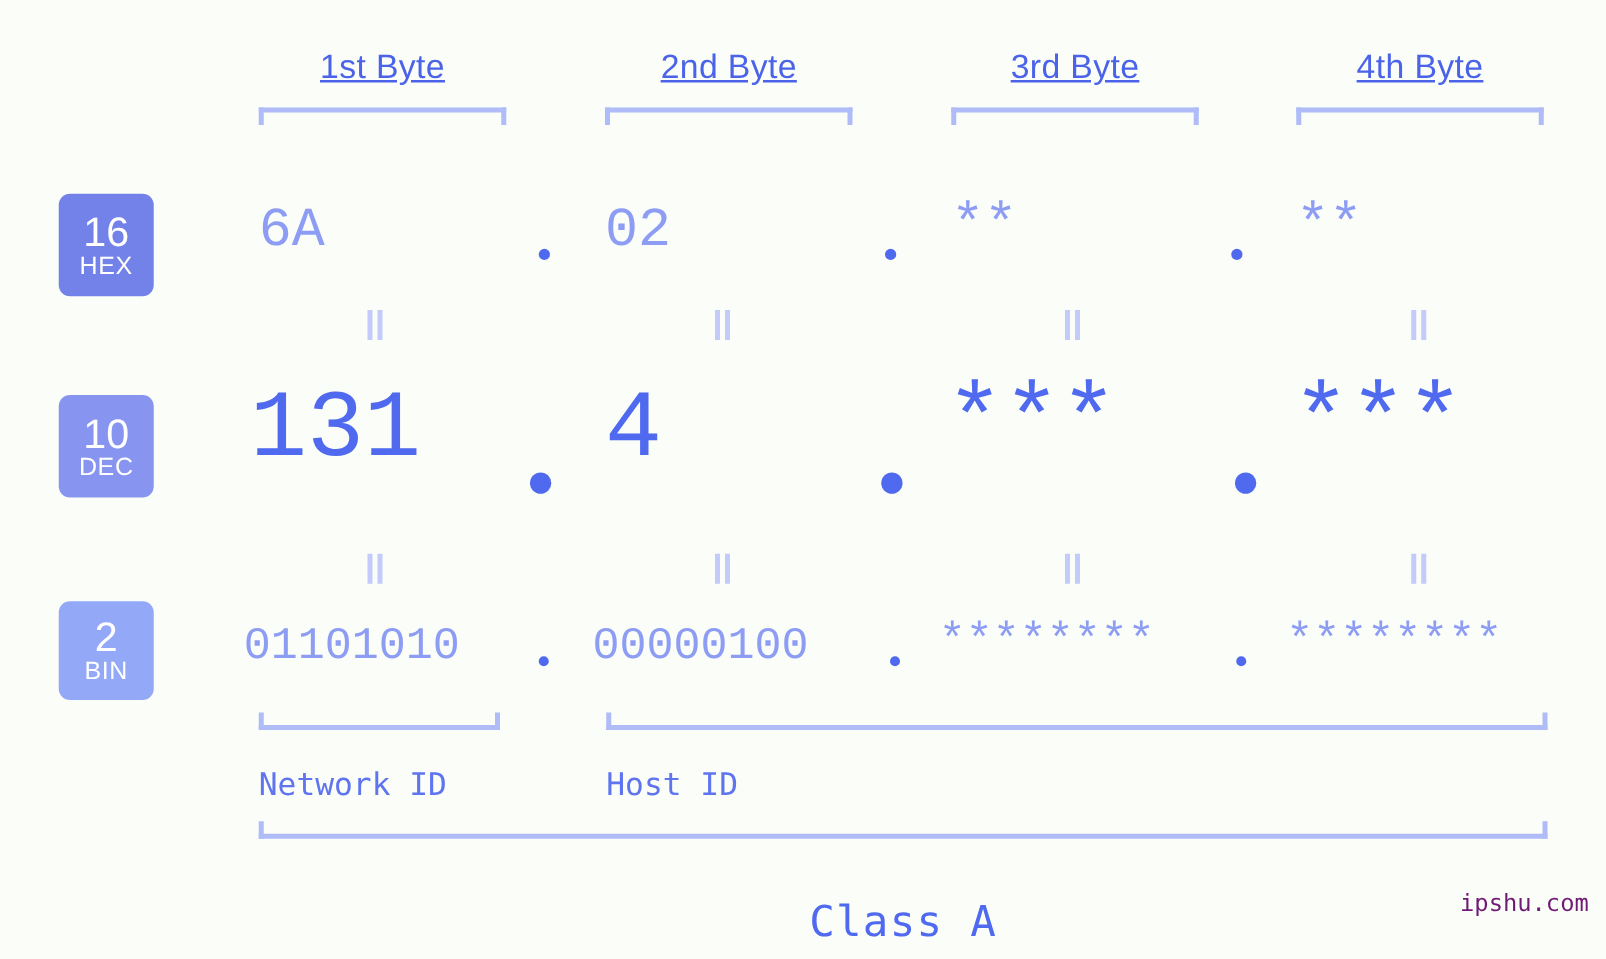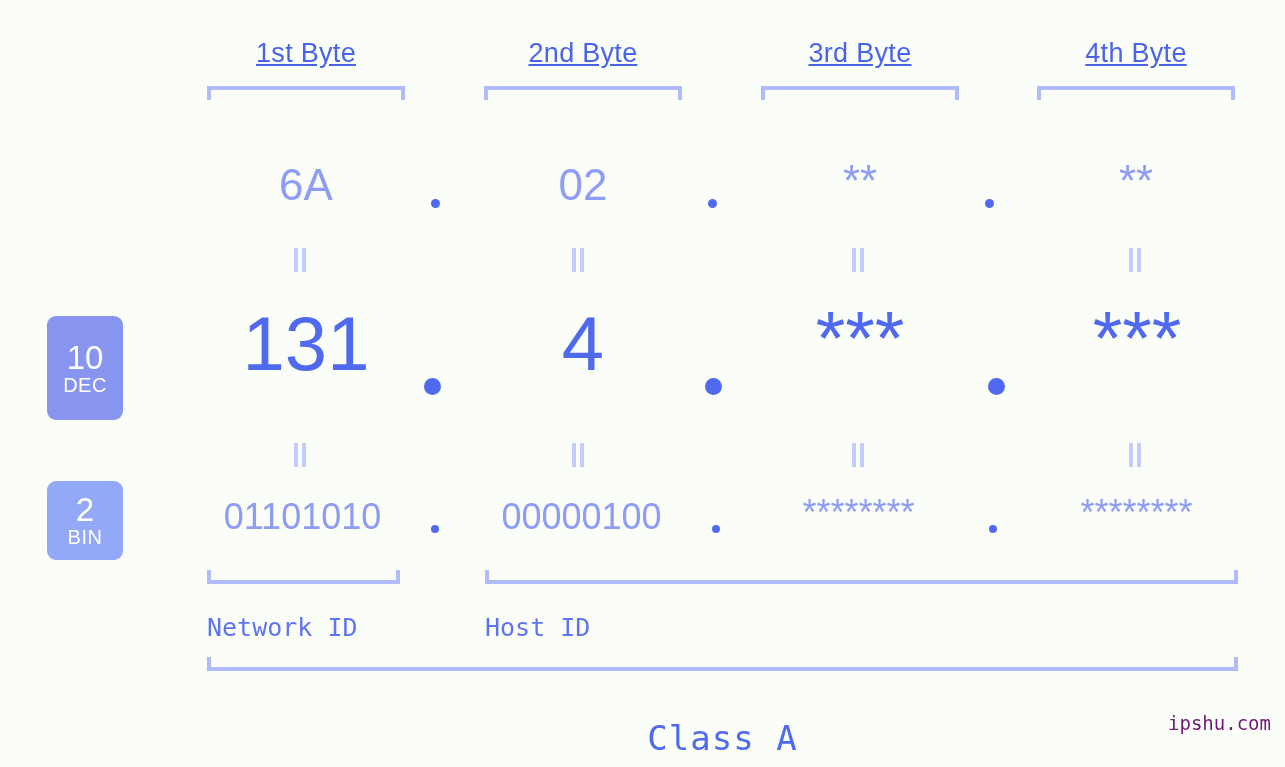--- a/index.html
+++ b/index.html
@@ -75,28 +75,27 @@
     font-weight: 400;
     margin-bottom: 1px;
   }
   .badge .nm {
     font-size: 20px;
     line-height: 21px;
     font-weight: 400;
     letter-spacing: 0.5px;
   }
   .badge-hex { top: 155px; height: 82px; background: #7382e8; }
-  .badge-dec { top: 316px; height: 104px; background: #8795f0; }
+  .badge-dec { top: 316px; height: 82px; background: #8795f0; }
   .badge-bin { top: 481px; height: 79px; background: #93a8f7; }
 
   
   .val {
     position: absolute;
-    text-align: center;
-    font-family: Liberation Sans, sans-serif;
+    font-family: Liberation Mono, monospace;
     white-space: nowrap;
   }
   .row-hex .val { font-size: 44px; color: #8e9df4; line-height: 50px; }
   .row-dec .val { font-size: 76px; color: #4f69ef; line-height: 86px; }
   .row-bin .val { font-size: 36px; color: #8e9df4; line-height: 42px; }
 
   .dot {
     position: absolute;
     border-radius: 50%;
     background: #4f69ef;
@@ -158,20 +157,24 @@
   <div class="byte-head" style="left:207px; width:198px;">1st Byte</div>
   <div class="byte-head" style="left:484px; width:198px;">2nd Byte</div>
   <div class="byte-head" style="left:761px; width:198px;">3rd Byte</div>
   <div class="byte-head" style="left:1037px; width:198px;">4th Byte</div>
 
   <div class="bracket-top" style="left:207px; top:86px; width:198px;"></div>
   <div class="bracket-top" style="left:484px; top:86px; width:198px;"></div>
   <div class="bracket-top" style="left:761px; top:86px; width:198px;"></div>
   <div class="bracket-top" style="left:1037px; top:86px; width:198px;"></div>
 
+  <div class="badge badge-hex">
+    <span class="num">16</span>
+    <span class="nm">HEX</span>
+  </div>
   <div class="badge badge-dec">
     <span class="num">10</span>
     <span class="nm">DEC</span>
   </div>
   <div class="badge badge-bin">
     <span class="num">2</span>
     <span class="nm">BIN</span>
   </div>
 
   <div class="row-hex">

